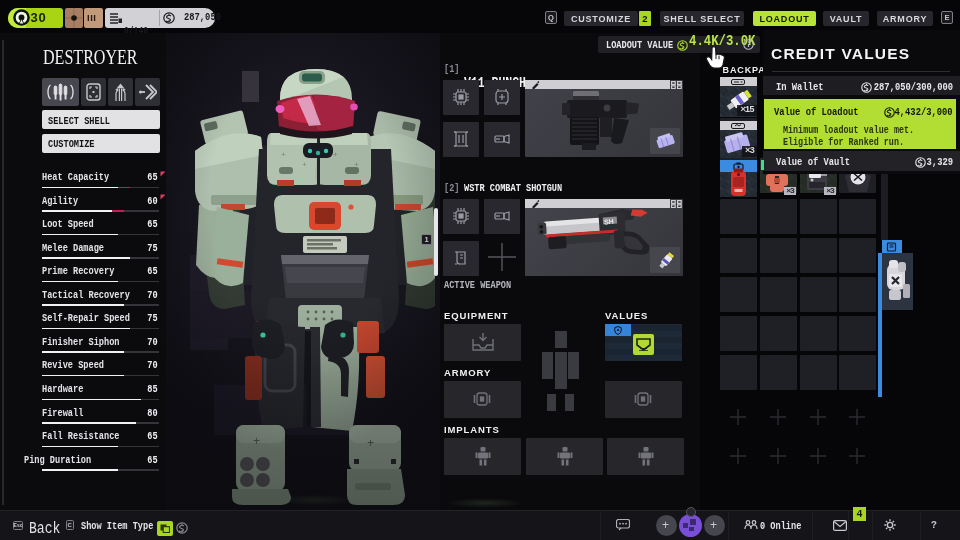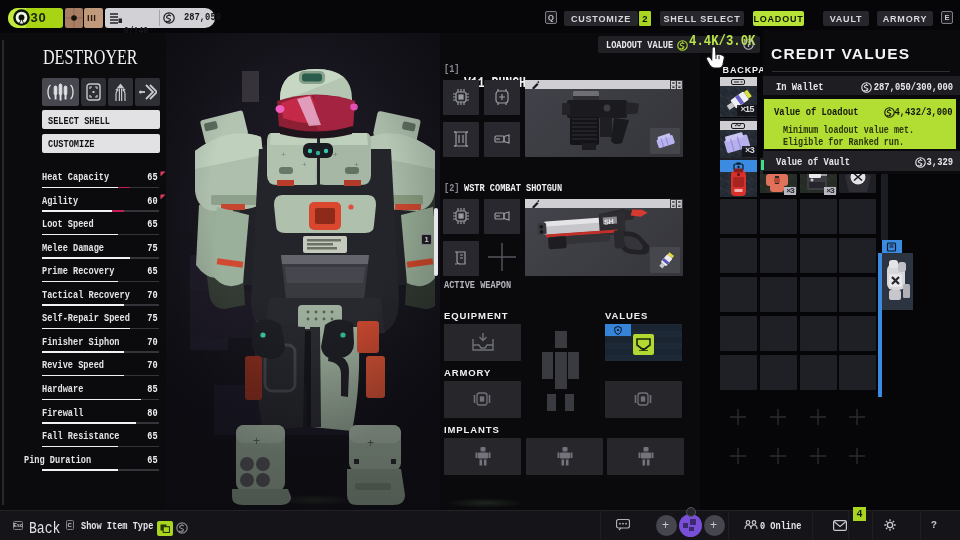--- a/index.html
+++ b/index.html
@@ -171,21 +171,21 @@
 <div class="a" style="left:159px;top:9.5px;width:1px;height:16px;background:#a4a4a8"></div>
 <svg class="a" style="left:163px;top:11.5px" width="12" height="12" viewBox="0 0 13 13">
     <circle cx="6.5" cy="6.5" r="5.6" fill="none" stroke="#1a1a1e" stroke-width="1.3"></circle>
     <path d="M8.6 4.3 q-2.1 -1.6 -4 0 q-1.6 1.5 0.3 2.3 l2.3 0.9 q1.8 0.9 0.2 2.3 q-2 1.5 -4.1 -0.1 M6.5 2 v2 M6.5 9 v2" stroke="#1a1a1e" stroke-width="1.2" fill="none"></path>
   </svg>
 <div class="a" style="left:184px;top:10.5px;font-family:'Liberation Mono',monospace;font-weight:bold;font-size:11px;color:#1a1a1e;"><span class="sx" style="transform:scaleX(0.8)">287,050</span></div>
 <div class="a key" style="left:545px;top:11px;width:12px;height:13px;font-size:7.5px;border-radius:2px">Q</div>
 <div class="a btn" style="left:564px;top:11px;width:74px;height:15px">CUSTOMIZE</div>
 <div class="a" style="left:639px;top:11px;width:12px;height:15px;background:#a9d621;border-radius:1px;color:#101408;font-family:'Liberation Sans',sans-serif;font-weight:bold;font-size:9.5px;display:flex;align-items:center;justify-content:center">2</div>
 <div class="a btn" style="left:660px;top:11px;width:84px;height:15px">SHELL SELECT</div>
-<div class="a btn" style="left:753px;top:11px;width:51px;height:15px;background:#b6e335;color:#131708">LOADOUT</div>
+<div class="a btn" style="left:753px;top:11px;width:63px;height:15px;background:#b6e335;color:#131708">LOADOUT</div>
 <div class="a btn" style="left:823px;top:11px;width:46px;height:15px">VAULT</div>
 <div class="a btn" style="left:877px;top:11px;width:56px;height:15px">ARMORY</div>
 <div class="a key" style="left:941px;top:11px;width:12px;height:13px;font-size:7.5px;border-radius:2px">E</div>
 <div class="a" style="left:0;top:33px;width:166px;height:477px;background:#0b0b0e"></div>
 <div class="a" style="left:2px;top:40px;width:2px;height:465px;background:#28282d"></div>
 <div class="a" style="left:43px;top:44px;font-family:'Liberation Serif',serif;font-size:22px;color:#f2f2f4;white-space:nowrap"><span style="display:inline-block;transform:scaleX(0.73);transform-origin:0 50%">DESTROYER</span></div>
 <div class="a" style="left:42px;top:78px;width:37px;height:28px;background:#47474f;border-radius:2px"></div>
 <div class="a" style="left:81px;top:78px;width:25px;height:28px;background:#2e2e35;border-radius:2px"></div>
 <div class="a" style="left:108px;top:78px;width:25px;height:28px;background:#2e2e35;border-radius:2px"></div>
 <div class="a" style="left:135px;top:78px;width:25px;height:28px;background:#2e2e35;border-radius:2px"></div>

